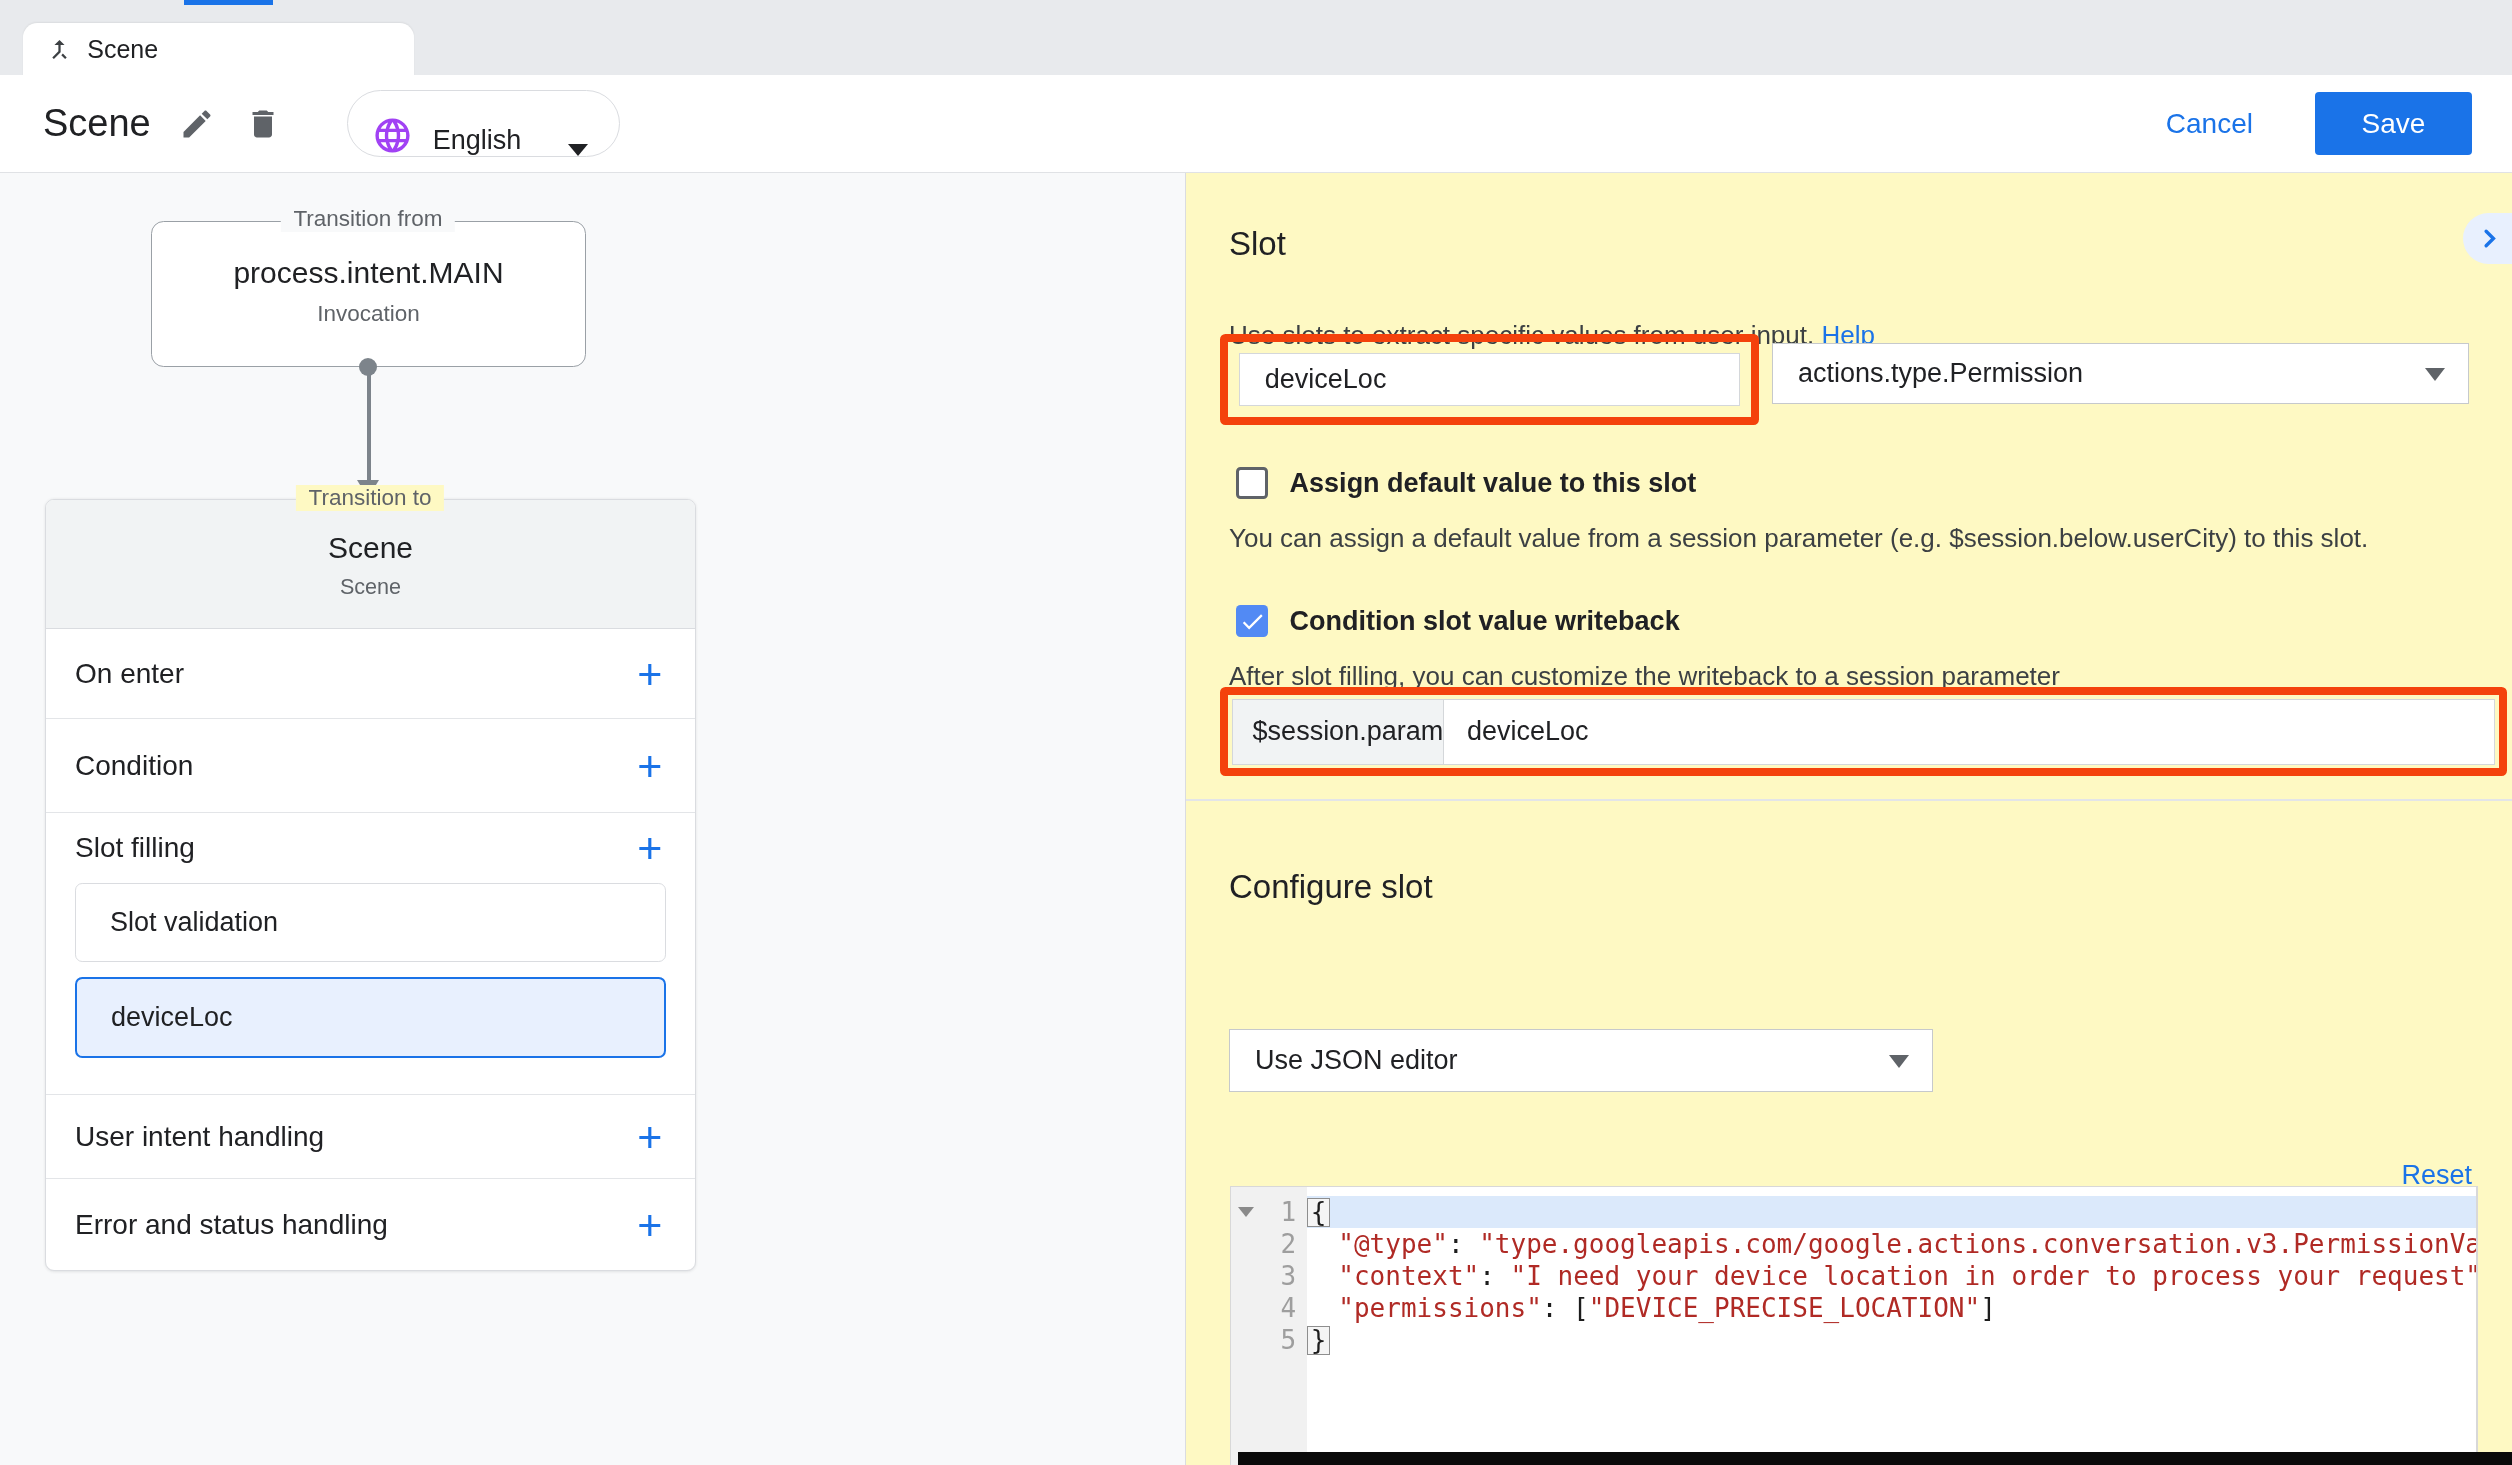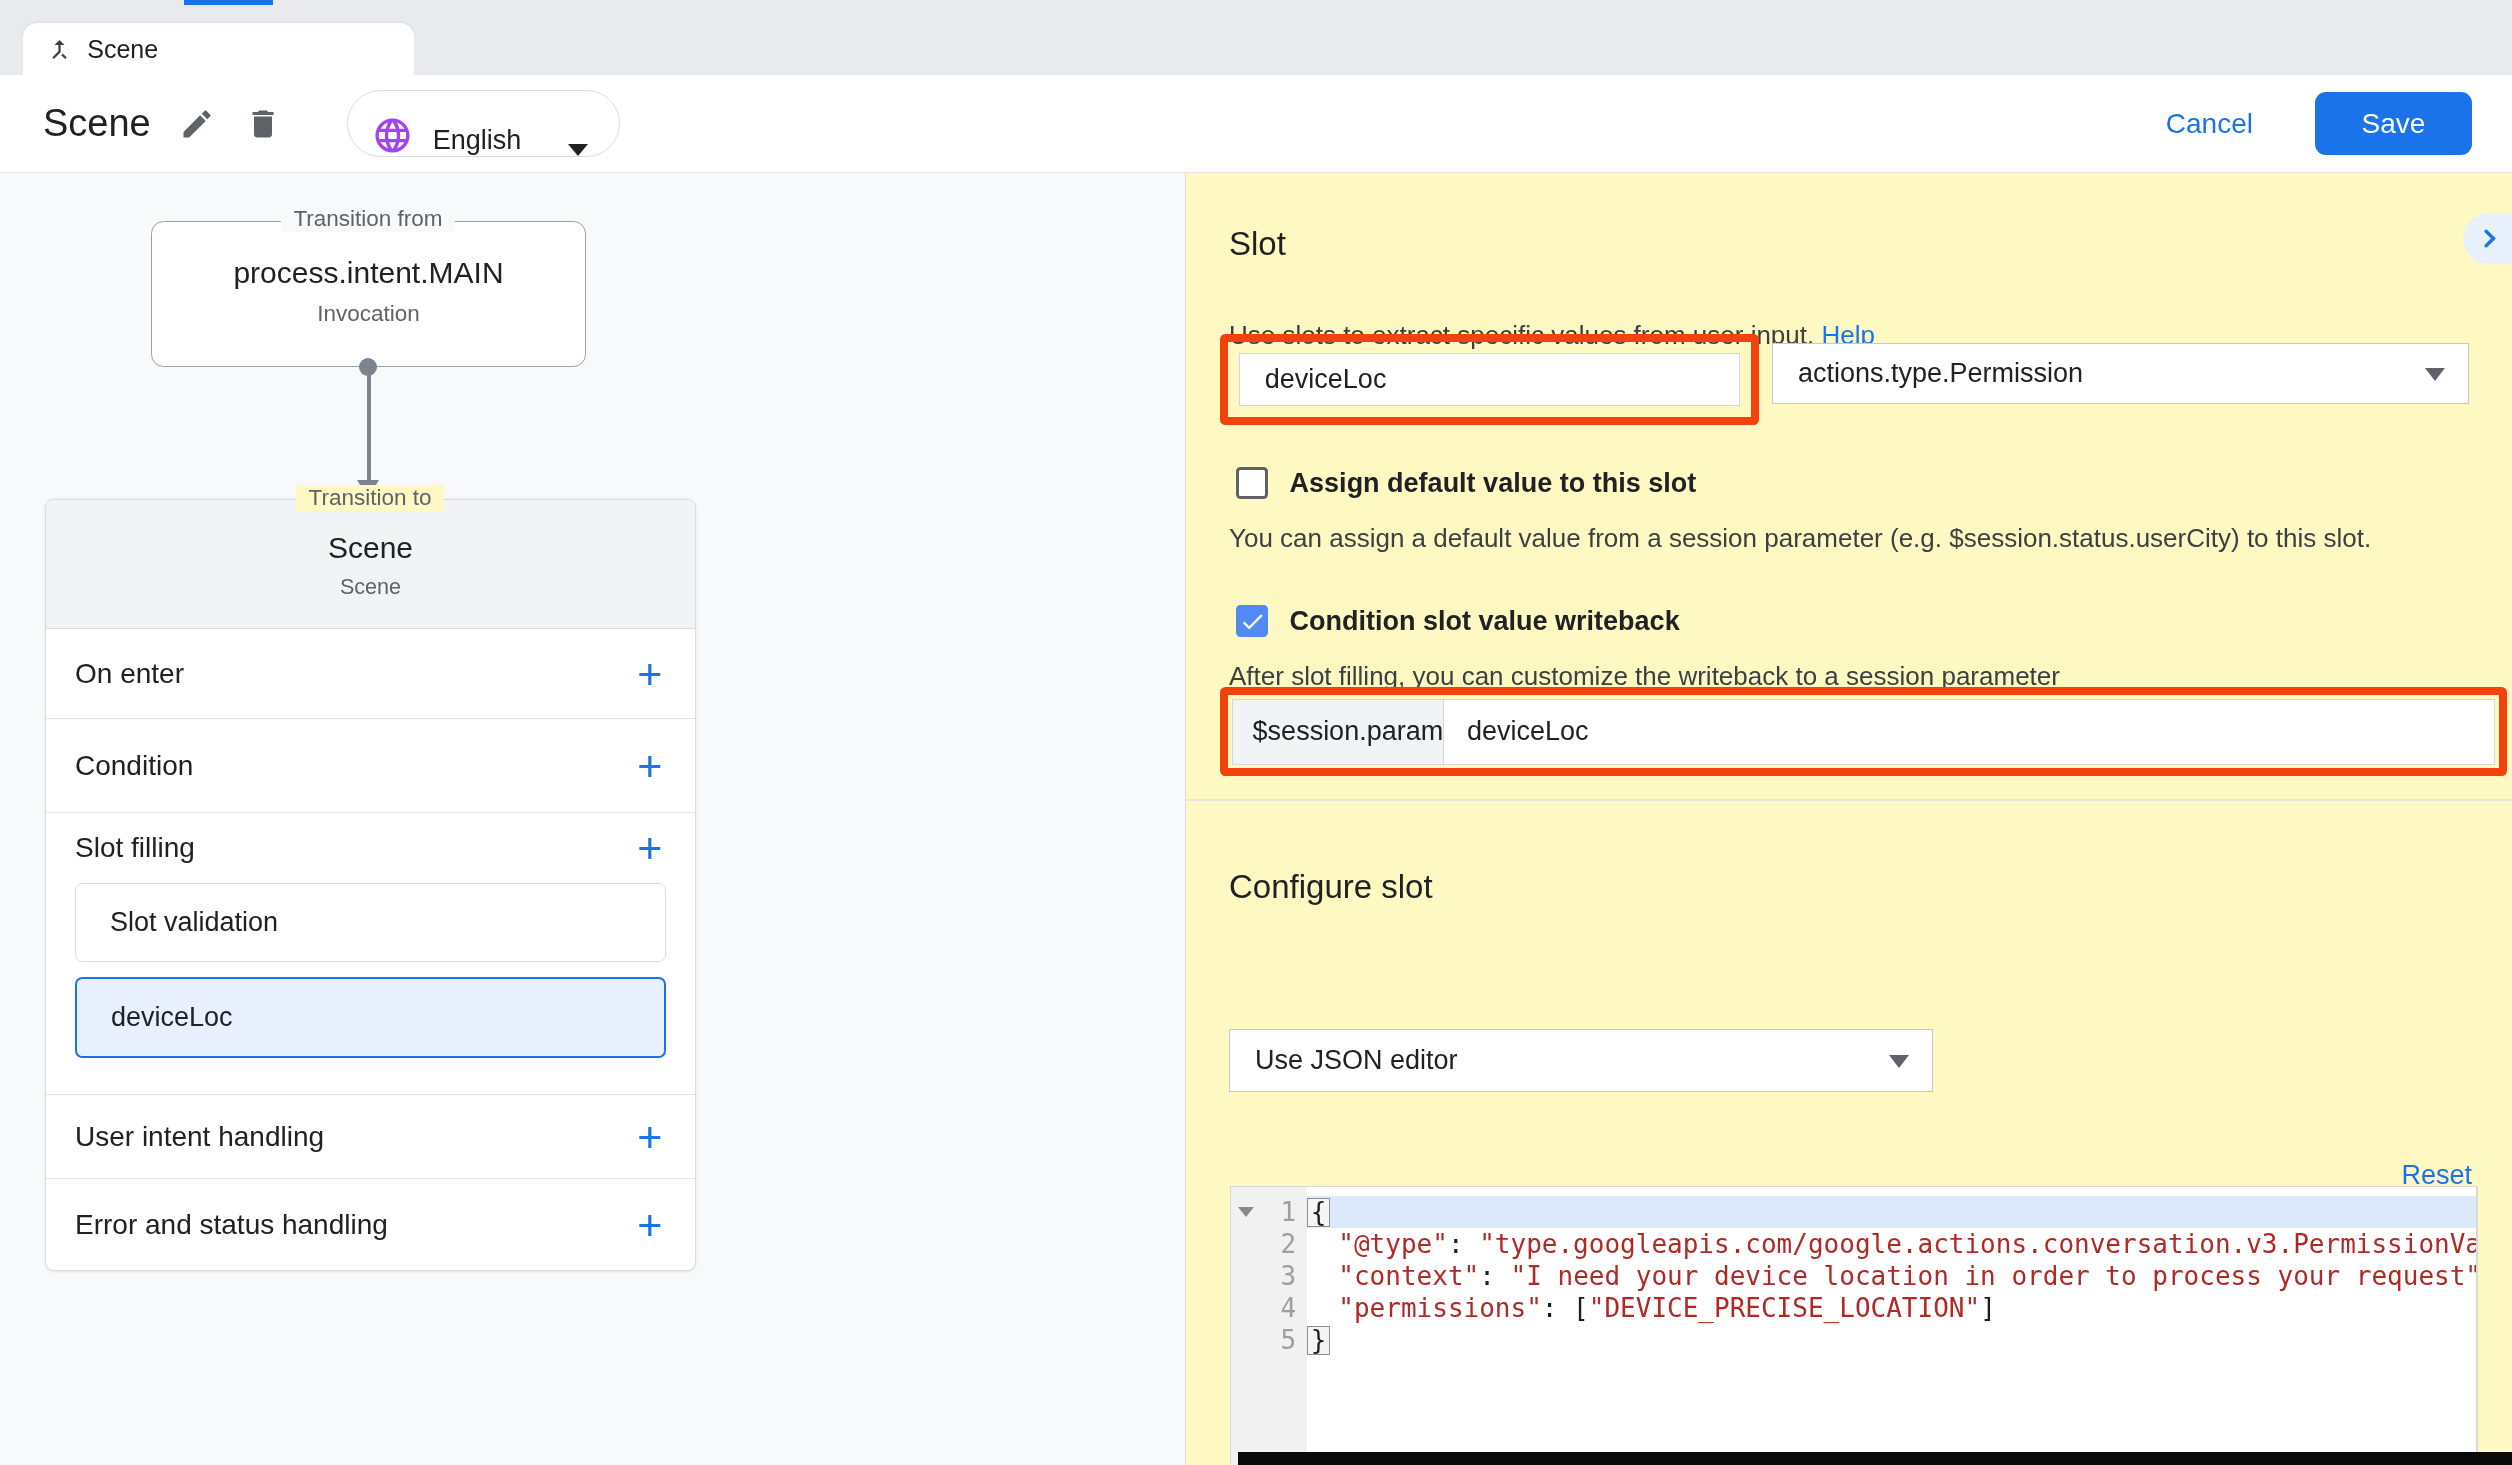--- a/index.html
+++ b/index.html
@@ -33,21 +33,21 @@
   .icon-btn svg{width:36px;height:36px;}
   .icon-btn.pencil{margin-left:21.6px;}
   .icon-btn.trash{margin-left:16px;}
   .lang-pill{margin-left:59px;height:67px;min-width:261px;border:1.8px solid var(--border);border-radius:36px;
              background:#fff;display:flex;align-items:flex-end;padding:0 31px 0 23.4px;box-sizing:border-box;cursor:pointer;}
   .lang-pill svg{width:41px;height:41px;}
   .lang-label{font-size:27px;margin:0 47px 0 20px;color:var(--ink);}
   .caret{width:0;height:0;border-left:10px solid transparent;border-right:10px solid transparent;border-top:12.6px solid #202124;}
   .spacer{flex:1;}
   .cancel-btn{font-size:28px;color:var(--blue);background:none;border:none;cursor:pointer;margin-right:56px;font-family:inherit;}
-  .save-btn{width:157px;height:63px;background:var(--blue);color:#fff;font-size:28px;border:none;border-radius:11px;
+  .save-btn{width:157px;height:63px;background:var(--blue);color:#fff;font-size:28px;border:none;border-radius:4px;
             cursor:pointer;margin-right:40px;font-family:inherit;}
 
   
   .content{position:absolute;left:0;top:173px;width:2512px;height:1292px;}
   .canvas{position:absolute;left:0;top:0;width:1186px;height:1292px;background:var(--canvas);
           border-right:0.9px solid var(--border);box-sizing:border-box;}
   .panel{position:absolute;left:1186px;top:0;width:1326px;height:1292px;background:#fef9c3;}
 
   
   .legend-chip{position:absolute;transform:translateX(-50%);font-size:22.5px;color:var(--muted);
@@ -240,21 +240,21 @@
       </div>
       <div class="select select1">
         <span>actions.type.Permission</span>
         <span class="scaret"></span>
       </div>
 
       <div class="cb-row" style="top:294px;">
         <span class="cb off"></span>
         <span class="cb-label">Assign default value to this slot</span>
       </div>
-      <div class="desc" style="top:350px;">You can assign a default value from a session parameter (e.g. $session.status.userCity) to this slot.</div>
+      <div class="desc" style="top:350px;">You can assign a default value from a session parameter (e.g. $session.below.userCity) to this slot.</div>
 
       <div class="cb-row" style="top:432px;">
         <span class="cb on">
           <svg viewBox="0 0 24 24">
               <path fill="#fff" d="M9 16.17 4.83 12l-1.42 1.41L9 19 21 7l-1.41-1.41z"></path>
             </svg>
         </span>
         <span class="cb-label">Condition slot value writeback</span>
       </div>
       <div class="desc" style="top:488px;">After slot filling, you can customize the writeback to a session parameter</div>

